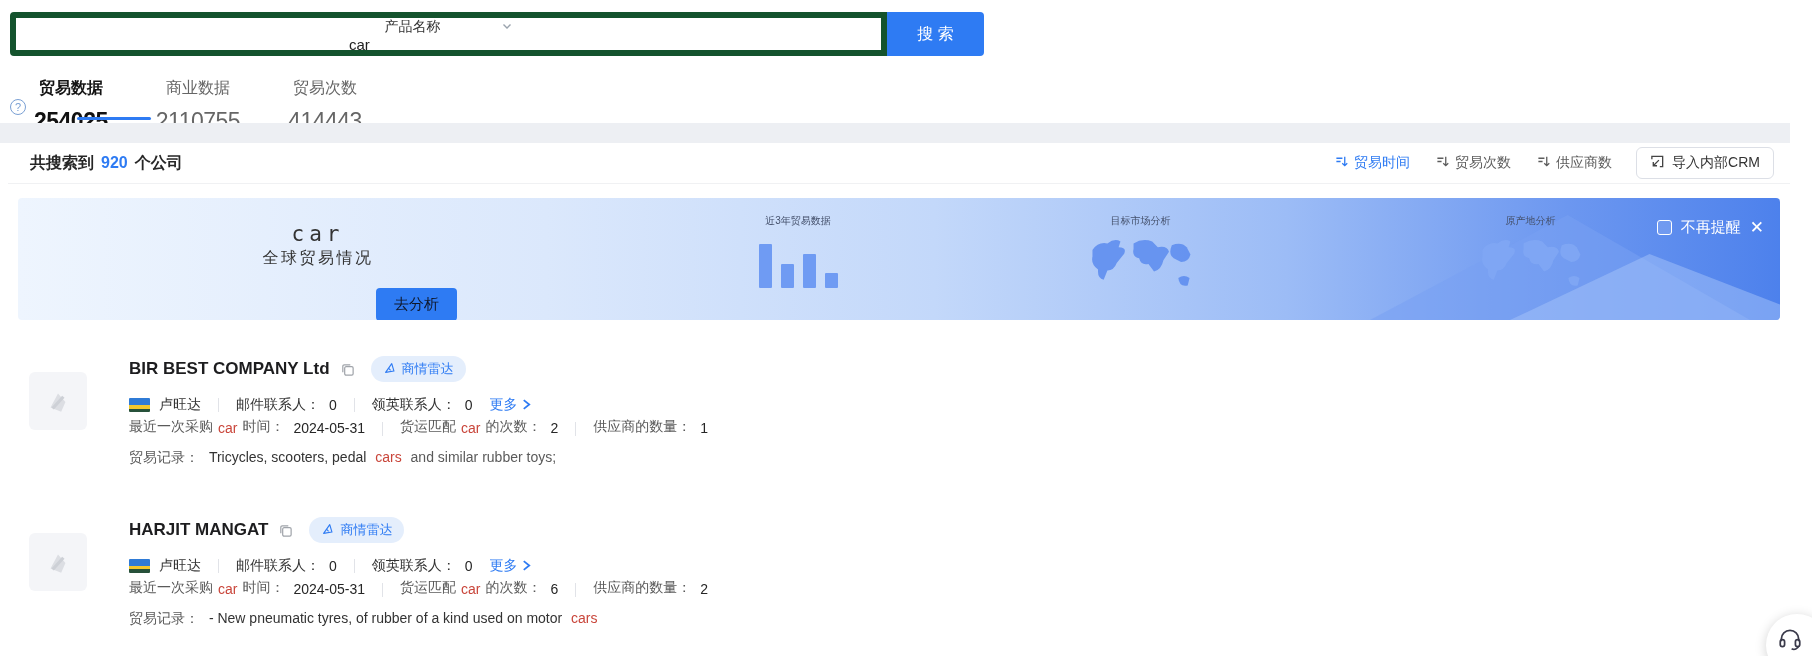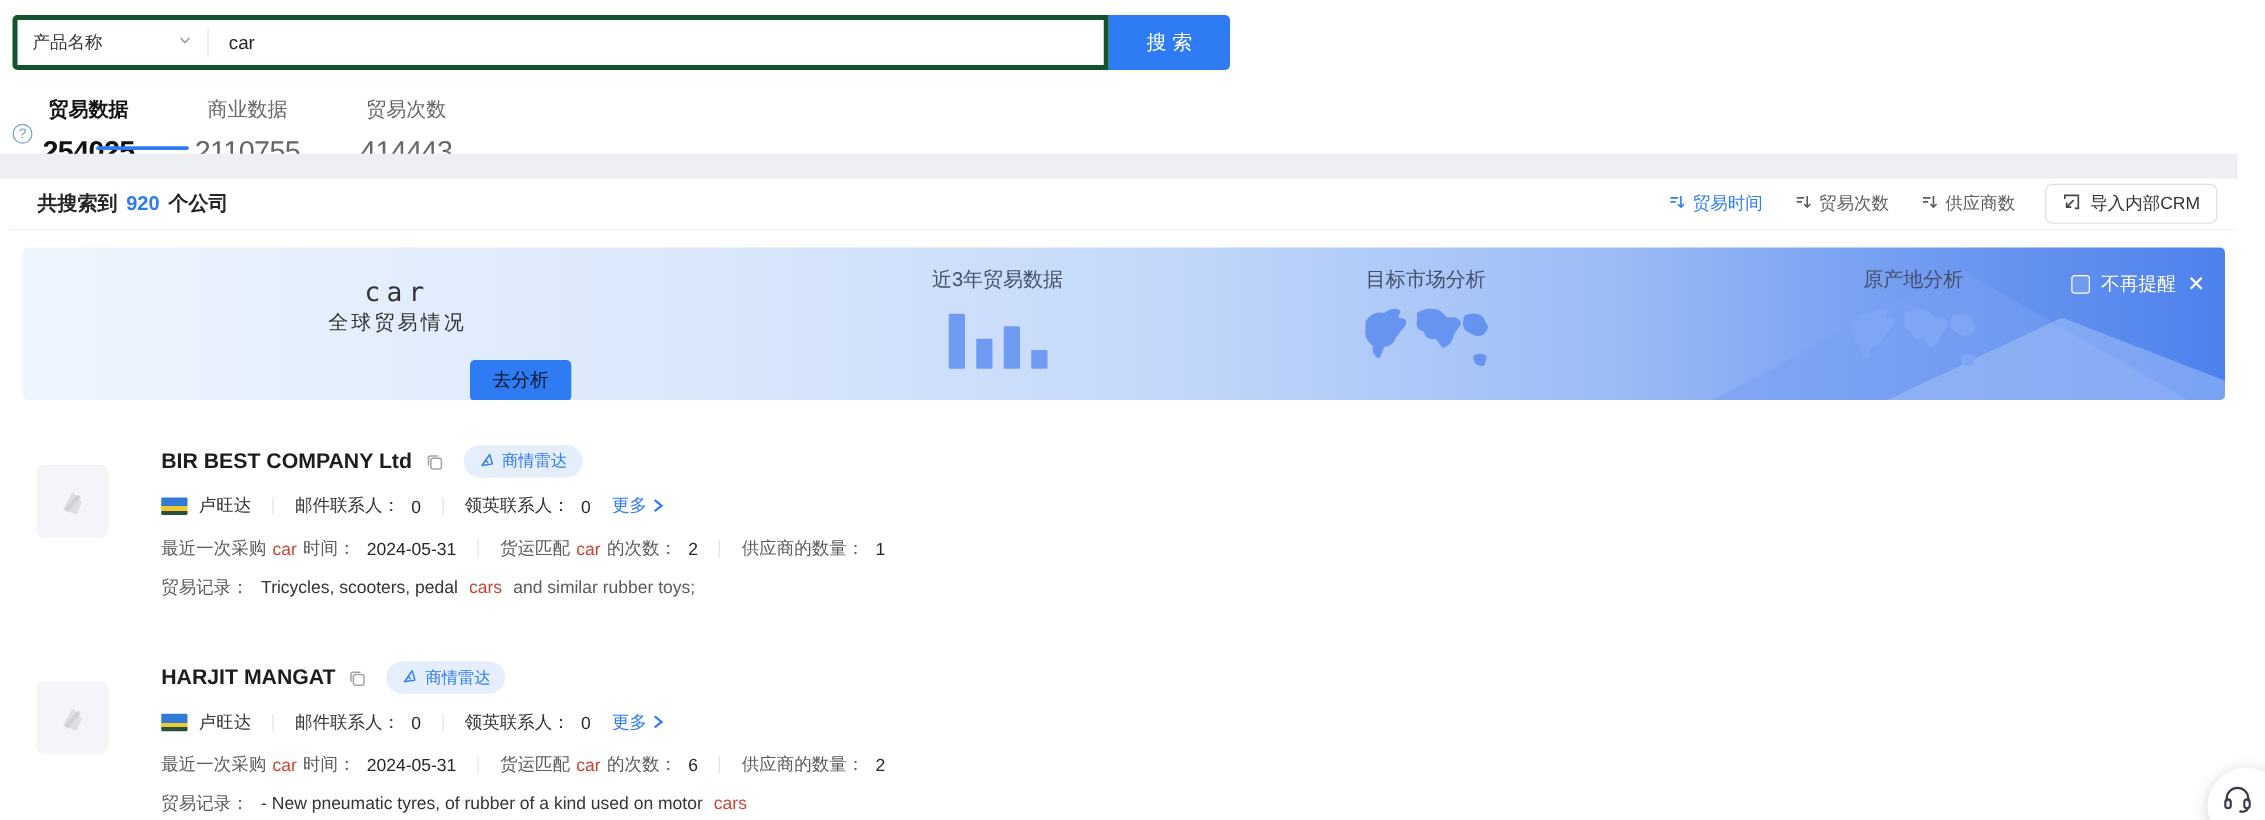--- a/index.html
+++ b/index.html
@@ -3,21 +3,21 @@
 <meta charset="utf-8">
 <style>
   * { box-sizing: border-box; margin: 0; padding: 0; }
   body { width:1812px; height:656px; overflow:hidden; position:relative; background:#fff;
          font-family:"Liberation Sans","DejaVu Sans",sans-serif; color:#333; }
   .page { position:relative; width:1812px; height:656px; background:#fff; }
 
   
   .topbar { padding:12px 0 0 10px; }
   .search-row { display:flex; align-items:stretch; height:44px; }
-  .search-box { display:flex; align-items:center; border:4px solid #14532d; border-radius:4px 0 0 4px; background:#fff; width:877px; }
+  .search-box { display:flex; align-items:center; border:6px solid #14532d; border-radius:4px 0 0 4px; background:#fff; width:877px;flex-direction:column; }
   .category { display:flex; align-items:center; justify-content:space-between; width:152px; padding:0 12px; cursor:pointer; }
   .category-label { font-size:14px; color:#333; }
   .vdivider { width:1px; height:24px; background:#e3e6ea; }
   .search-input { flex:1; border:none; outline:none; font-size:15px; padding:0 16px; color:#222; background:transparent; }
   .search-btn { width:97px; background:#2e7bf3; color:#fff; font-size:16px; border:none; border-radius:0 4px 4px 0; cursor:pointer; }
 
   
   .tabs-row { display:flex; align-items:center; margin-top:22px; }
   .help-icon { width:16px; height:16px; border:1px solid #7aa0d4; color:#7aa0d4; border-radius:50%;
                font-size:11px; display:flex; align-items:center; justify-content:center; margin-right:8px; cursor:pointer; }
@@ -47,21 +47,21 @@
   .tri-a { position:absolute; bottom:0; right:30px; width:380px; height:105px; background:rgba(120,160,243,.55);
            clip-path:polygon(52% 0,100% 100%,0 100%); }
   .tri-b { position:absolute; bottom:0; right:-40px; width:310px; height:66px; background:rgba(165,195,249,.5);
            clip-path:polygon(45% 0,100% 100%,0 100%); }
   .banner-left { position:absolute; left:230px; top:24px; width:140px; text-align:center; }
   .banner-kw { font-family:"DejaVu Sans Mono","Liberation Mono",monospace; font-size:21px; color:#333; letter-spacing:5px; }
   .banner-sub { margin-top:2px; font-size:16px; color:#333; letter-spacing:2.5px; }
   .analyze-btn { position:absolute; left:358px; top:74px; background:#2e7bf3; color:#0f172a; border:none; border-radius:4px;
                  font-size:15px; padding:7px 18px; cursor:pointer;margin-top:16px; }
   .banner-sec { position:absolute; top:16px; text-align:center; }
-  .sec-label { font-size:16px; color:#44506b; }
+  .sec-label { font-size:10px; color:#44506b; }
   .sec-trade  { left:700px;  width:160px; }
   .sec-market { left:1040px; width:165px; }
   .sec-origin { left:1430px; width:165px; }
   .mini-bars { display:flex; align-items:flex-end; justify-content:center; gap:9px; height:52px; margin-top:8px; }
   .mini-bars .bar { width:13px; background:#6f9bf3; border-radius:1px; }
   .sec-map svg { margin-top:7px; }
   .map-fill { fill:#5f8eee; opacity:.9; }
   .map-fill-light { fill:#7fa6f3; opacity:.95; }
   .dismiss { position:absolute; right:16px; top:20px; display:flex; align-items:center; gap:9px; color:#fff; }
   .cb { width:15px; height:15px; border:1.5px solid #fff; border-radius:3px; background:rgba(255,255,255,.12); cursor:pointer; }
@@ -79,21 +79,21 @@
   .cname { font-size:17px; font-weight:700; color:#1d1d1f; cursor:pointer; }
   .copy-btn { margin-left:10px; cursor:pointer; display:flex; }
   .badge { display:flex; align-items:center; gap:5px; background:#e4eefc; color:#2e7bf3; font-size:13px;
            border-radius:13px; padding:4px 12px; margin-left:16px; cursor:pointer; }
   .info-row { display:flex; align-items:center; margin-top:14px; font-size:14px; color:#333; }
   .flag { width:21px; height:14px; margin-right:9px; border-radius:1px;
           background:linear-gradient(180deg,#2f7bd6 0 50%,#f3c82e 50% 75%,#27513a 75% 100%); }
   .sep { width:1px; height:14px; background:#e1e3e8; margin:0 17px; }
   .num { color:#262626; margin-left:9px; }
   .more { color:#2e7bf3; display:flex; align-items:center; gap:4px; margin-left:17px; cursor:pointer; }
-  .data-row { display:flex; align-items:center; margin-top:16px; font-size:14px; color:#5a5a5a; }
+  .data-row { display:flex; align-items:flex-end; margin-top:4px; font-size:14px; color:#5a5a5a; }
   .kw { color:#c9453a; margin:0 5px; }
   .record-row { margin-top:13px; font-size:14px; color:#5a5a5a; }
   .rec-text { color:#333; margin-left:6px; }
 
   .float-btn { position:absolute; right:-16px; bottom:-20px; width:62px; height:62px; background:#fff; border-radius:50%;
                box-shadow:0 2px 12px rgba(0,0,0,.18); cursor:pointer; z-index:5; }
   .float-btn svg { position:absolute; left:11px; top:12px; }
 </style>
 </head>
 <body>

